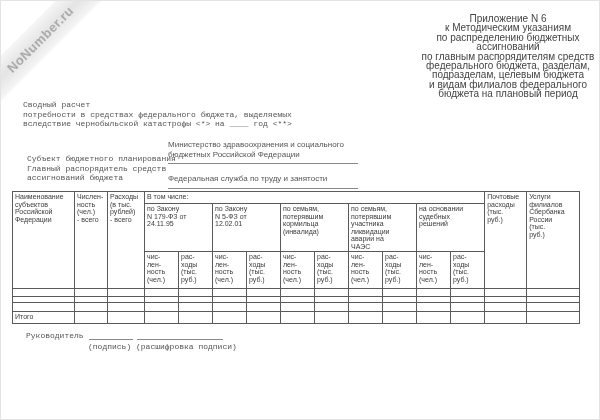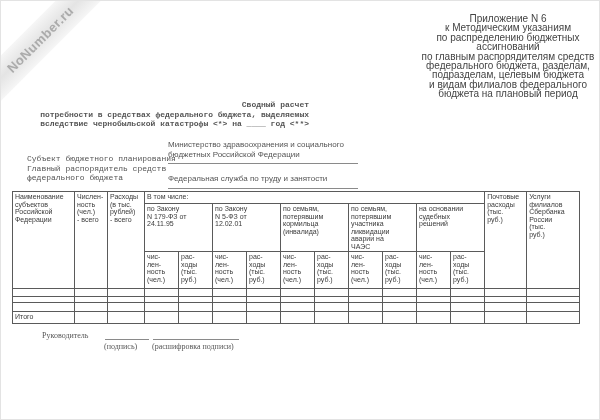--- a/index.html
+++ b/index.html
@@ -23,24 +23,23 @@
   }
 
   
   .appendix {
     position:absolute; left:405px; top:13px; width:204px;
     text-align:center; font-size:10px; line-height:9.4px; color:#444;
   }
 
   
   .doc-title {
-    position:absolute; left:22px; top:99px; width:286px; text-align:right;
+    position:absolute; left:22px; top:99px; width:286px; text-align:left;
     font-family:"Liberation Mono", monospace; font-size:8px; line-height:9.5px;
     color:#555;
-    font-weight:bold;
   }
 
   
   .left-labels {
     position:absolute; left:26px; top:153px;
     font-family:"Liberation Mono", monospace; font-size:8px; line-height:9.5px;
     color:#555; white-space:nowrap;
   }
 
   
@@ -59,22 +58,22 @@
   table.sum td {
     border:1px solid #5a5a5a; padding:1px 2px; vertical-align:top;
     font-size:7px; line-height:7.5px; color:#3a3a3a; overflow:hidden;
   }
   tr.h1 { height:12px; } tr.h2 { height:46px; } tr.h3 { height:37px; }
   tr.b1 { height:8px; } tr.b2 { height:6px; } tr.b3 { height:9px; }
   tr.tot { height:12px; }
 
   
   .footer {
-    position:absolute; left:41px; top:330px; width:260px; height:22px;
-    font-family:Liberation Serif, serif; font-size:8px; color:#555;
+    position:absolute; left:25px; top:330px; width:260px; height:22px;
+    font-family:Liberation Mono, monospace; font-size:8px; color:#555;
   }
   .sig-line { position:absolute; top:8px; height:0; border-bottom:1px solid #8a8a8a; }
   .sig-line.short { left:63px; width:44px; }
   .sig-line.long  { left:111px; width:86px; }
   .sig-cap { position:absolute; top:11px; font-size:8px; white-space:nowrap; }
   .sig-cap.a { left:62px; }
   .sig-cap.b { left:110px; }
 </style>
 </head>
 <body>
@@ -98,21 +97,21 @@
 
   <div class="doc-title">
     <div>Сводный расчет</div>
     <div>потребности в средствах федерального бюджета, выделяемых</div>
     <div>вследствие чернобыльской катастрофы &lt;*&gt; на ____ год &lt;**&gt;</div>
   </div>
 
   <div class="left-labels">
     <div>Субъект бюджетного планирования</div>
     <div>Главный распорядитель средств</div>
-    <div>федерального бюджета</div>
+    <div>ассигнований бюджета</div>
   </div>
 
   <div class="ministry">
     <div>Министерство здравоохранения и социального</div>
     <div>бюджетных Российской Федерации</div>
     <div class="u-line"></div>
     <div style="margin-top:10px;">Федеральная служба по труду и занятости</div>
     <div class="u-line"></div>
   </div>
 

